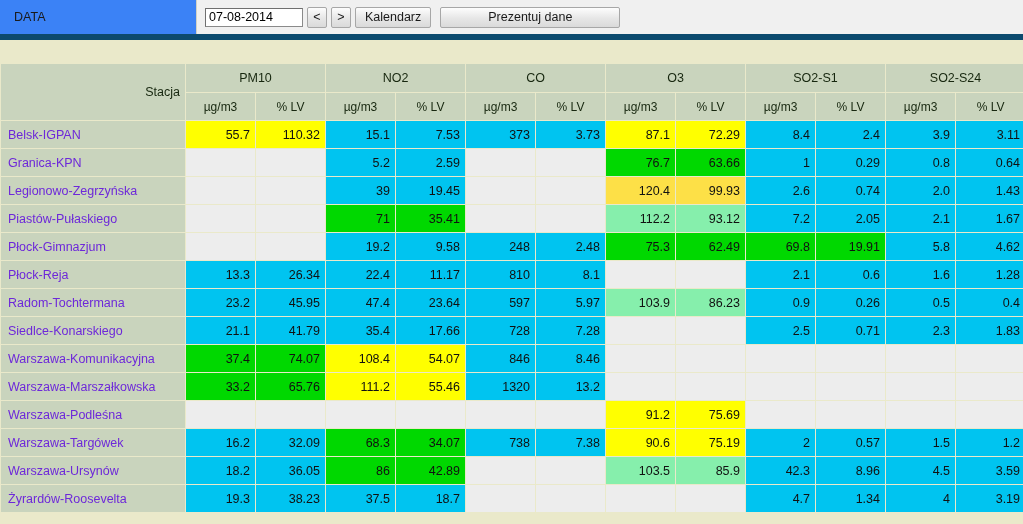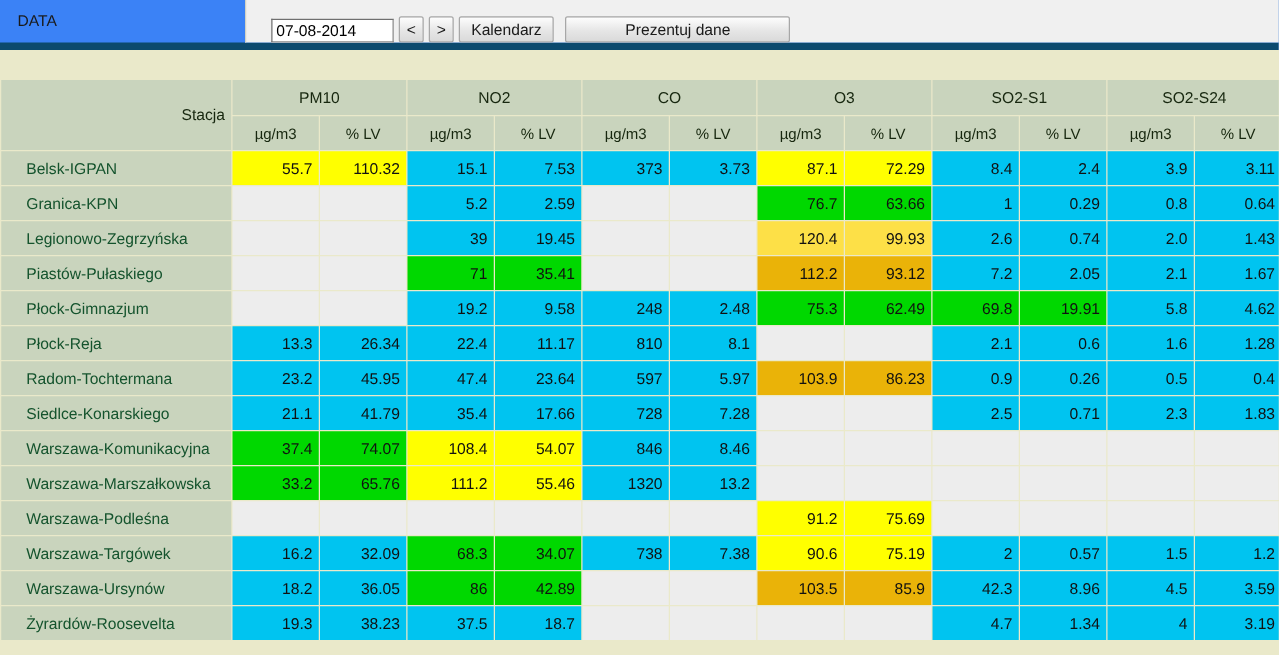--- a/index.html
+++ b/index.html
@@ -22,25 +22,25 @@
   }
   #toolbar-label{
     width:196px;
     padding-left:14px;
     box-sizing:border-box;
     font-size:12.5px;
     color:#1a1a1a;
   }
   #toolbar-controls{
     display:flex;
-    align-items:flex-end;
+    align-items:center;
     gap:4px;
     background:#f0f0f0;
     height:100%;
-    padding-left:20px;
+    padding-left:8px;
     padding-right:10px;
     flex:1;
     border-left:1px solid #d2d2c4;
   }
   .date-input{
     width:98px;height:19px;
     box-sizing:border-box;
     border:1px solid #8a8a8a;
     border-top-color:#6f6f6f;
     border-left-color:#6f6f6f;
@@ -98,28 +98,28 @@
   }
   th.station{
     text-align:right;
     height:55px;
   }
   th.group{height:28px;}
   th.unit{height:27px;font-size:12px;}
   td.station{
     background:#c9d4bd;
     text-align:left;
-    color:#14532d;
-    padding-left:20px;
+    color:#6d28d9;
+    padding-left:7px;
   }
   td.val{text-align:right;}
   .c-blue{background:#00c4f0;}
   .c-green{background:#00d800;}
   .c-yellow{background:#ffff00;}
-  .c-orange{background:#eab308;}
+  .c-orange{background:#86efac;}
   .c-red{background:#fde047;}
   .c-empty{background:#ededed;}
 </style>
 </head>
 <body>
 
 <div id="toolbar">
   <div id="toolbar-label">DATA</div>
   <div id="toolbar-controls">
     <input class="date-input" type="text" value="07-08-2014" style="">

